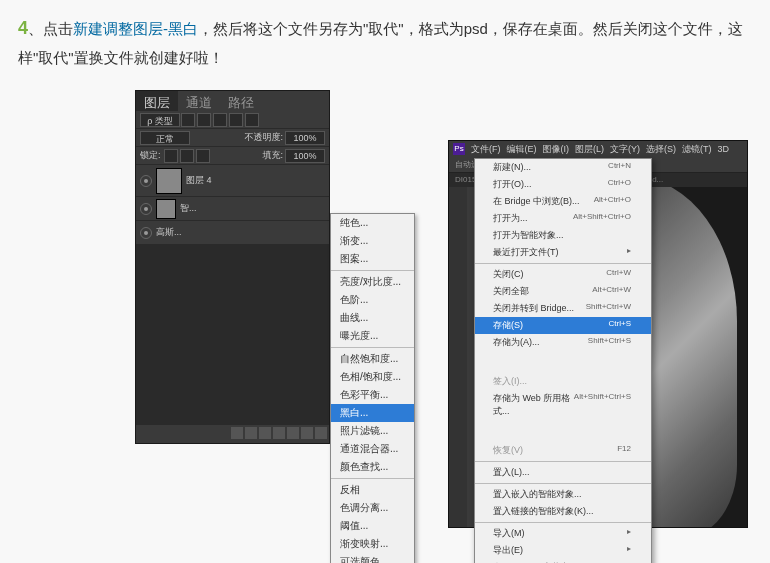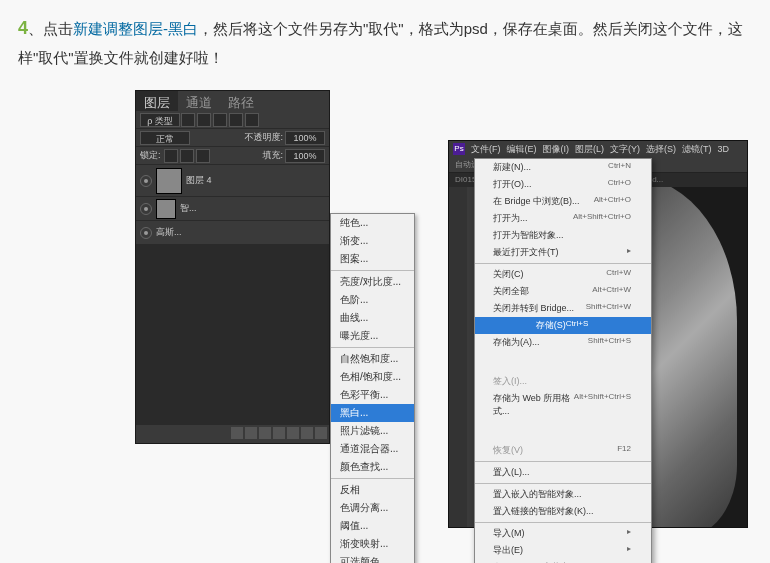--- a/index.html
+++ b/index.html
@@ -39,21 +39,21 @@
 .ps-tabbar { height: 14px; background: #2a2a2a; font-size: 8px; color: #888; padding: 1px 6px; }
 .ps-body { display: flex; height: 340px; }
 .ps-leftstrip { width: 18px; background: #333; }
 .ps-canvas { flex: 1; background: #1a1a1a; position: relative; overflow: hidden; }
 .canvas-img { position: absolute; left: 10px; top: -10px; width: 260px; height: 360px; background: linear-gradient(135deg, #2a2a2a 0%, #555 30%, #888 50%, #aaa 60%, #666 80%, #333 100%); border-radius: 40% 40% 20% 20%; }
 .ruler-v { position: absolute; left: 0; top: 0; width: 10px; height: 100%; background: #3a3a3a; font-size: 6px; color: #888; }
 
 
 .file-menu { position: absolute; left: 474px; top: 68px; width: 178px; background: #f0f0f0; border: 1px solid #888; box-shadow: 2px 2px 6px rgba(0,0,0,0.4); font-size: 9px; }
 .fm-item { display: flex; justify-content: space-between; padding: 2px 20px 2px 18px; color: #333; cursor: pointer; }
-.fm-item.selected { background: #2d7cd6; color: #fff; justify-content: center; }
+.fm-item.selected { background: #2d7cd6; color: #fff; }
 .fm-item.disabled { color: #999; margin-top: 22px; }
 .fm-sep { height: 1px; background: #bbb; margin: 2px 0; }
 .fm-arrow::after { content: '▸'; font-size: 8px; }
 .shortcut { color: #666; font-size: 8px; }
 .fm-item.selected .shortcut { color: #fff; }
 
 .label-txt { font-size: 9px; color: #ccc; margin-right: 2px; }
 </style>
 </head>
 <body>

